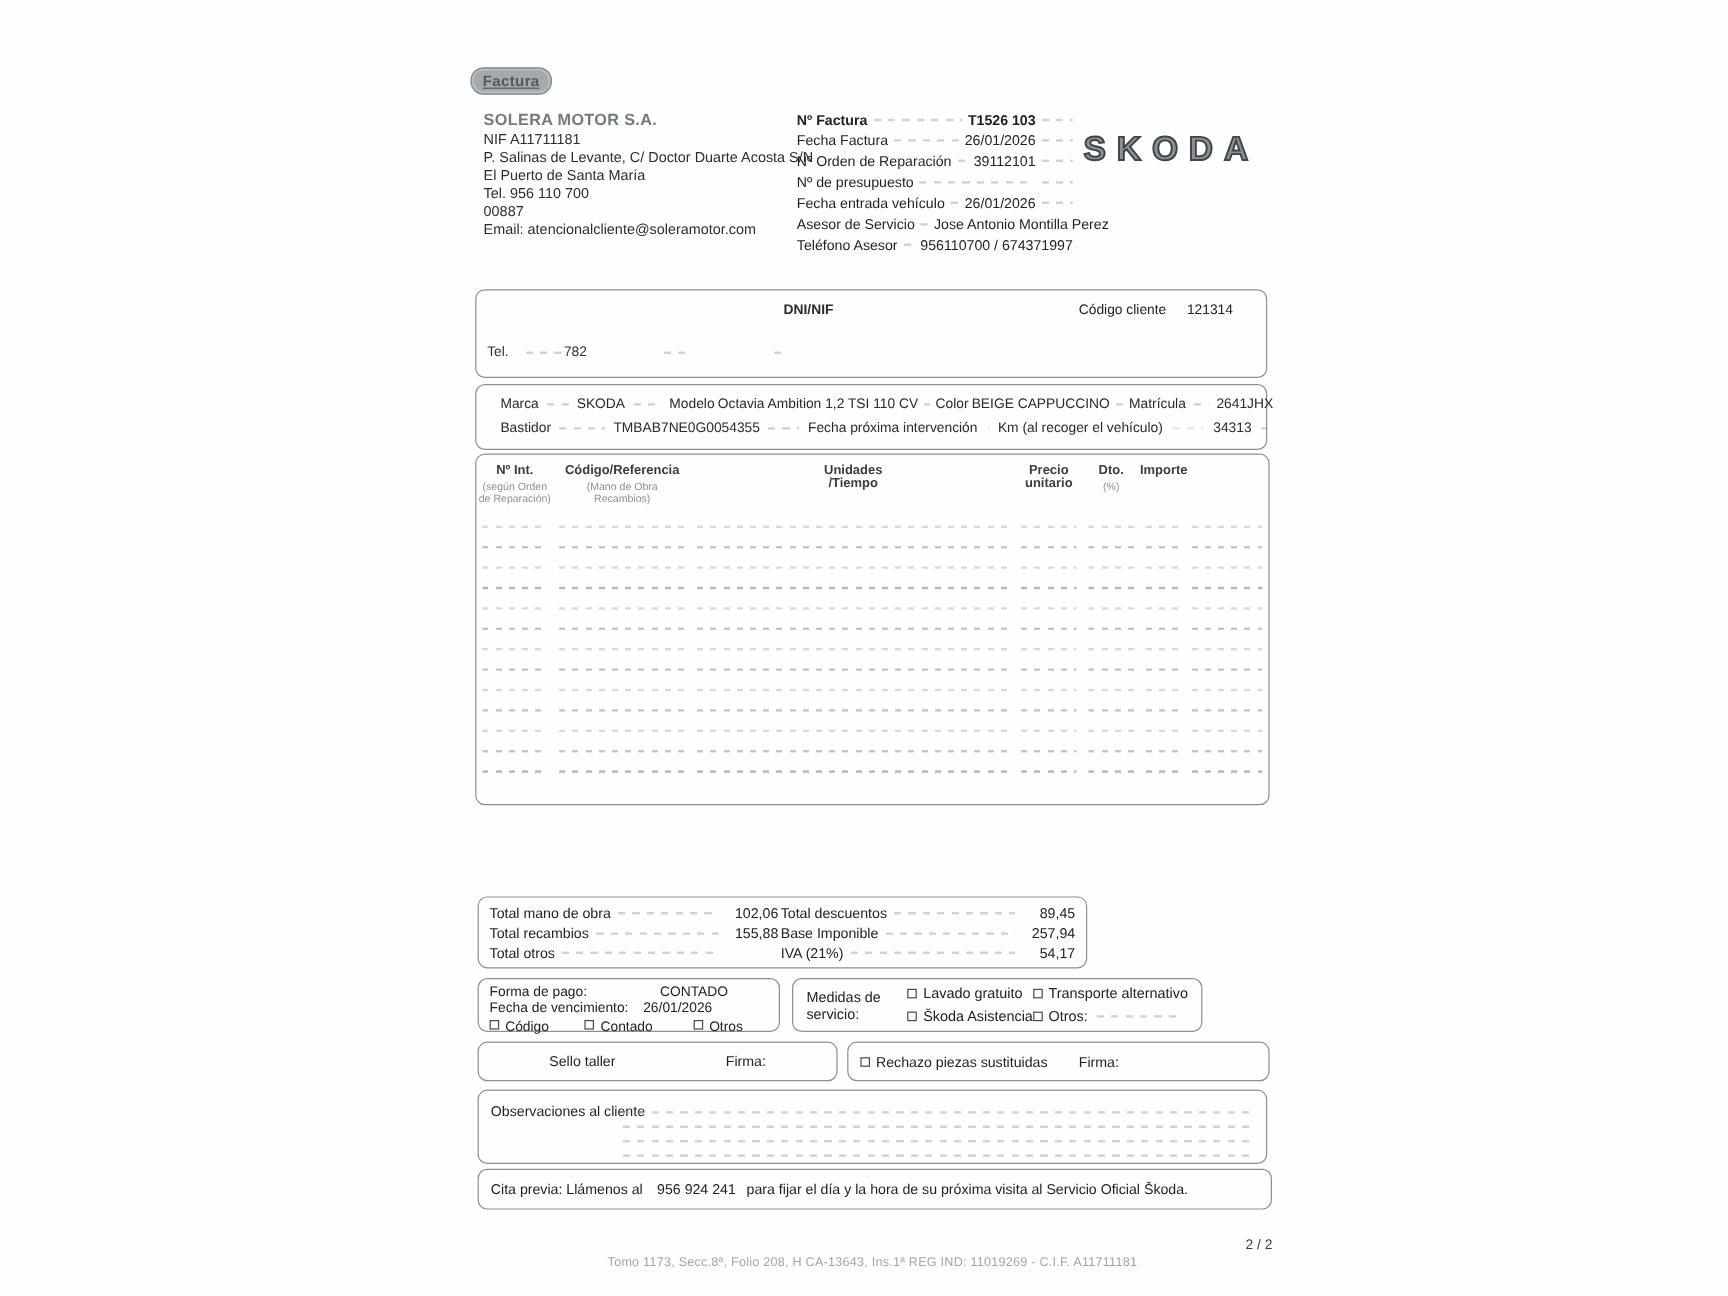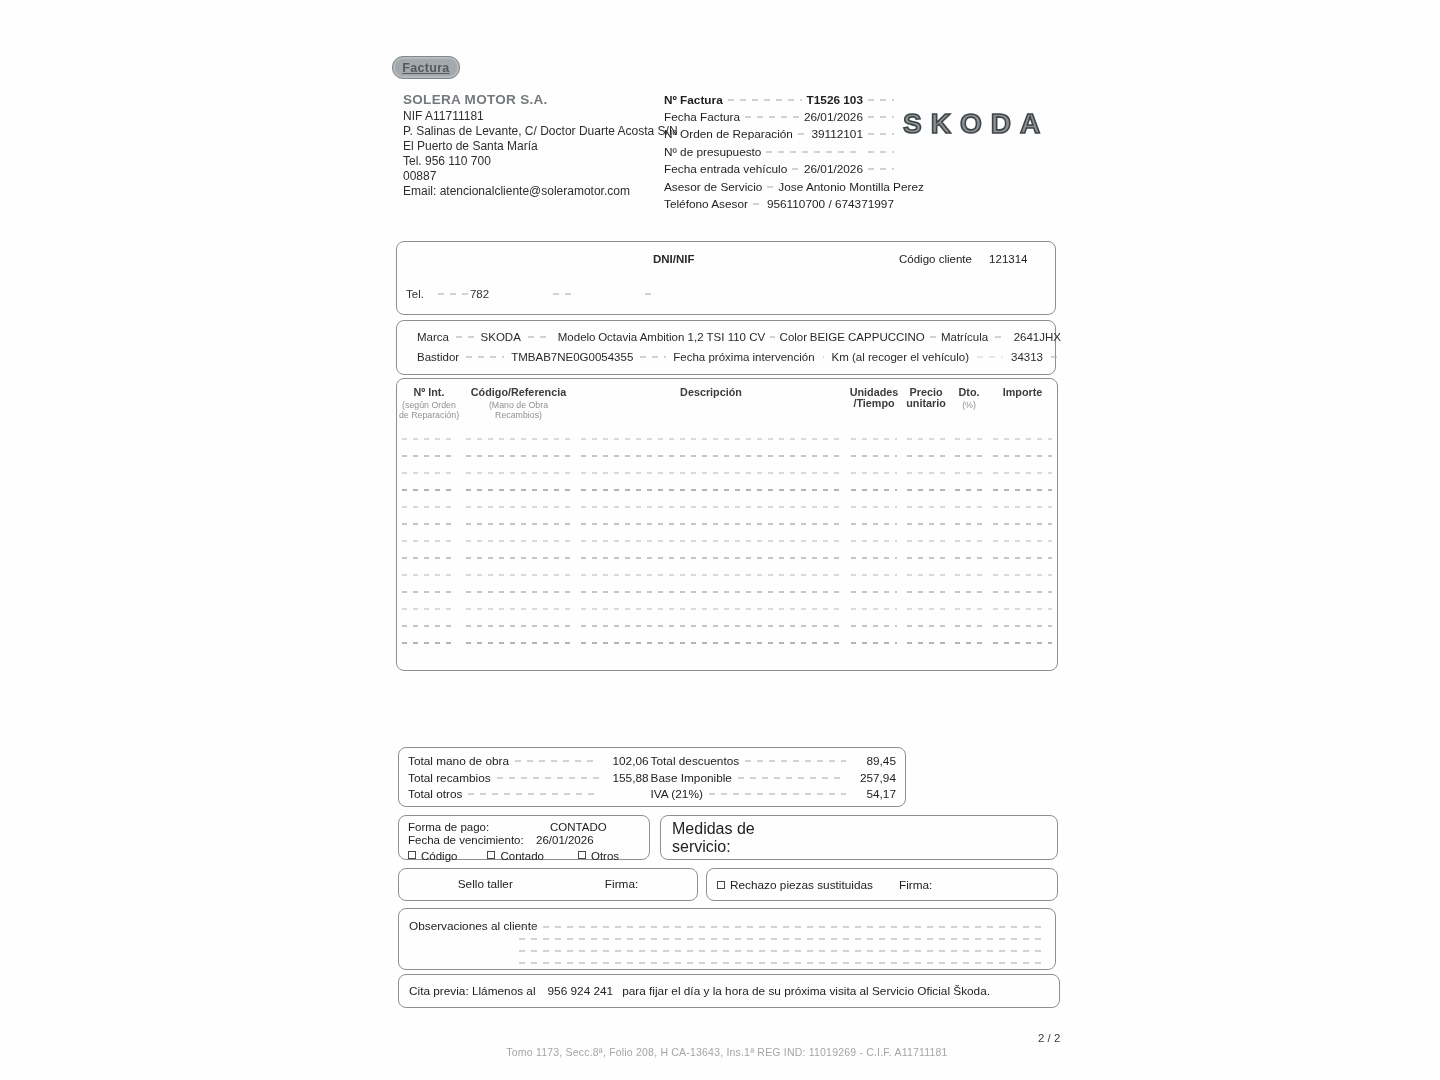--- a/index.html
+++ b/index.html
@@ -76,21 +76,21 @@
   .pay-box { left:398px; top:815px; width:252px; height:45px; padding:4px 9px; font-size:11.5px; color:#222; }
   .pay-line { display:flex; height:13.5px; align-items:center; }
   .pay-line .plabel { width:118px; }
   .pay-checks { display:flex; margin-top:3px; }
   .pay-checks .opt:nth-child(2) { margin-left:30px; }
   .pay-checks .opt:nth-child(3) { margin-left:34px; }
 
   .cb { width:8px; height:8px; border:1.2px solid #4a4a4a; display:inline-block; margin-right:5px; vertical-align:1px; background:transparent; }
 
   
-  .med-box { left:660px; top:815px; width:398px; height:45px; padding:5px 11px; display:flex; font-size:16px; color:#222; }
+  .med-box { left:660px; top:815px; width:342px; height:45px; padding:5px 11px; display:flex; font-size:12px; color:#222; }
   .med-label { align-self:center; width:124px; }
   .med-grid { flex:1; display:grid; grid-template-columns:1.05fr 1fr; row-gap:5px; align-content:center; }
   .med-grid .opt { white-space:nowrap; display:flex; align-items:center; }
   .med-grid .opt .cb { margin-right:5px; }
   .med-grid .otros-lead { width:66px; margin-left:8px; }
 
   
   .sello-box { left:398px; top:868px; width:300px; height:33px; padding:8px 10px; font-size:11.8px; color:#222; display:flex;justify-content:center; }
   .sello-box .firma { margin-left:92px; }
   .rechazo-box { left:706px; top:868px; width:352px; height:33px; padding:8px 10px; font-size:11.8px; color:#222; display:flex; align-items:center; }
@@ -228,23 +228,20 @@
     <div class="thead">
       <div class="th">
         <span>Nº Int.</span>
         <span class="sub"><span>(según Orden</span><br><span>de Reparación)</span></span>
       </div>
       <div class="th">
         <span>Código/Referencia</span>
         <span class="sub"><span>(Mano de Obra</span><br><span>Recambios)</span></span>
       </div>
       <div class="th">
-        <span>Descripción</span>
-      </div>
-      <div class="th">
         <span>Unidades</span><br>
         <span>/Tiempo</span>
       </div>
       <div class="th">
         <span>Precio</span><br>
         <span>unitario</span>
       </div>
       <div class="th">
         <span>Dto.</span>
         <span class="sub">(%)</span>
@@ -605,20 +602,39 @@
     </div>
     <div class="pay-checks">
       <span class="opt nowrap"><span class="cb"></span><span>Código</span></span>
       <span class="opt nowrap"><span class="cb"></span><span>Contado</span></span>
       <span class="opt nowrap"><span class="cb"></span><span>Otros</span></span>
     </div>
   </div>
 
   <div class="box med-box">
     <div class="med-label">Medidas de servicio:</div>
+    <div class="med-grid">
+      <span class="opt">
+          <span class="cb"></span>
+          <span>Lavado gratuito</span>
+        </span>
+      <span class="opt">
+          <span class="cb"></span>
+          <span>Transporte alternativo</span>
+        </span>
+      <span class="opt">
+          <span class="cb"></span>
+          <span>Škoda Asistencia</span>
+        </span>
+      <span class="opt">
+          <span class="cb"></span>
+          <span>Otros:</span>
+          <span class="dash faint otros-lead"></span>
+        </span>
+    </div>
   </div>
 
   <div class="box sello-box">
     <span>Sello taller</span>
     <span class="firma">Firma:</span>
   </div>
 
   <div class="box rechazo-box">
     <span class="cb"></span>
     <span>Rechazo piezas sustituidas</span>

